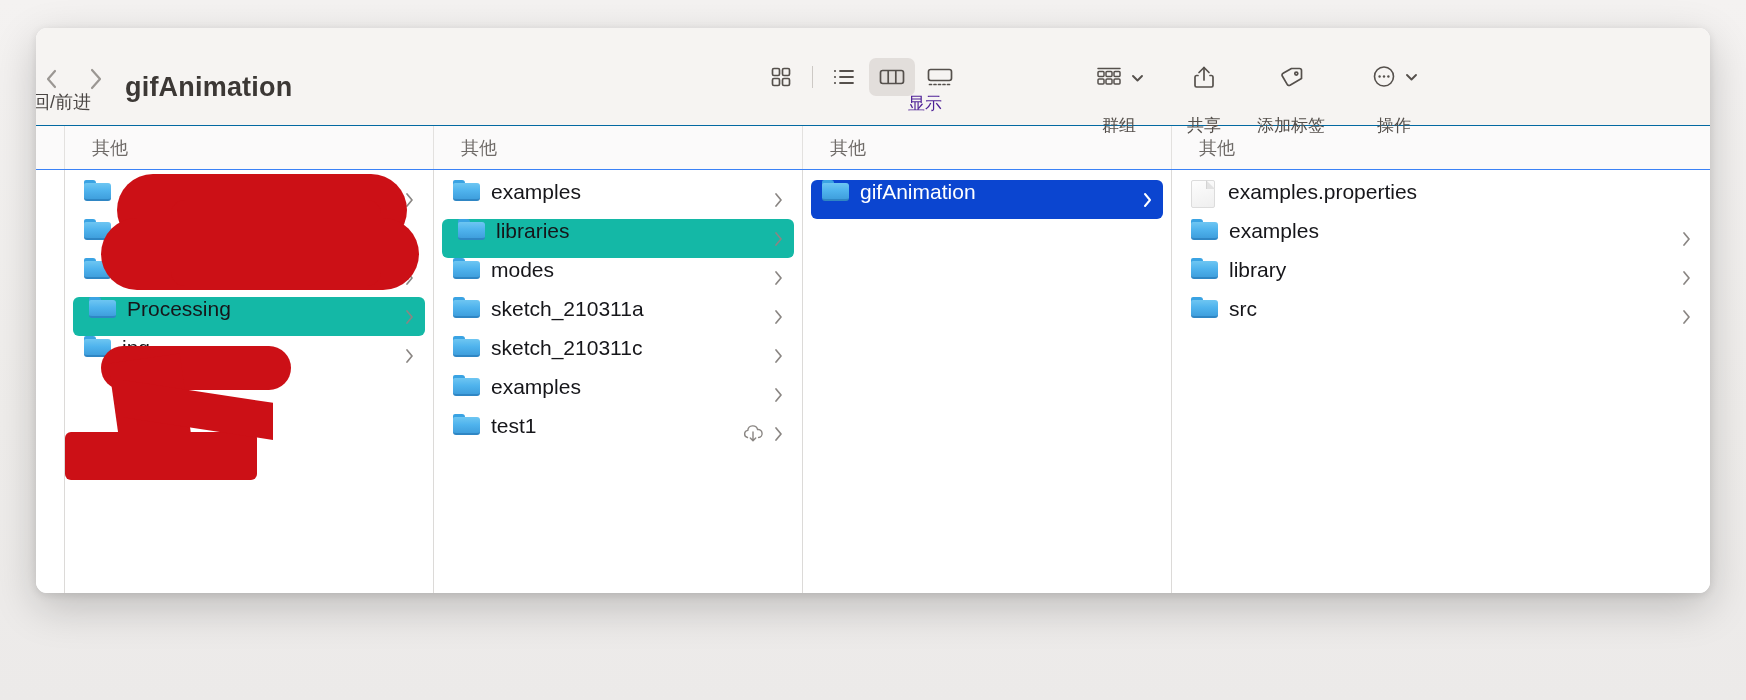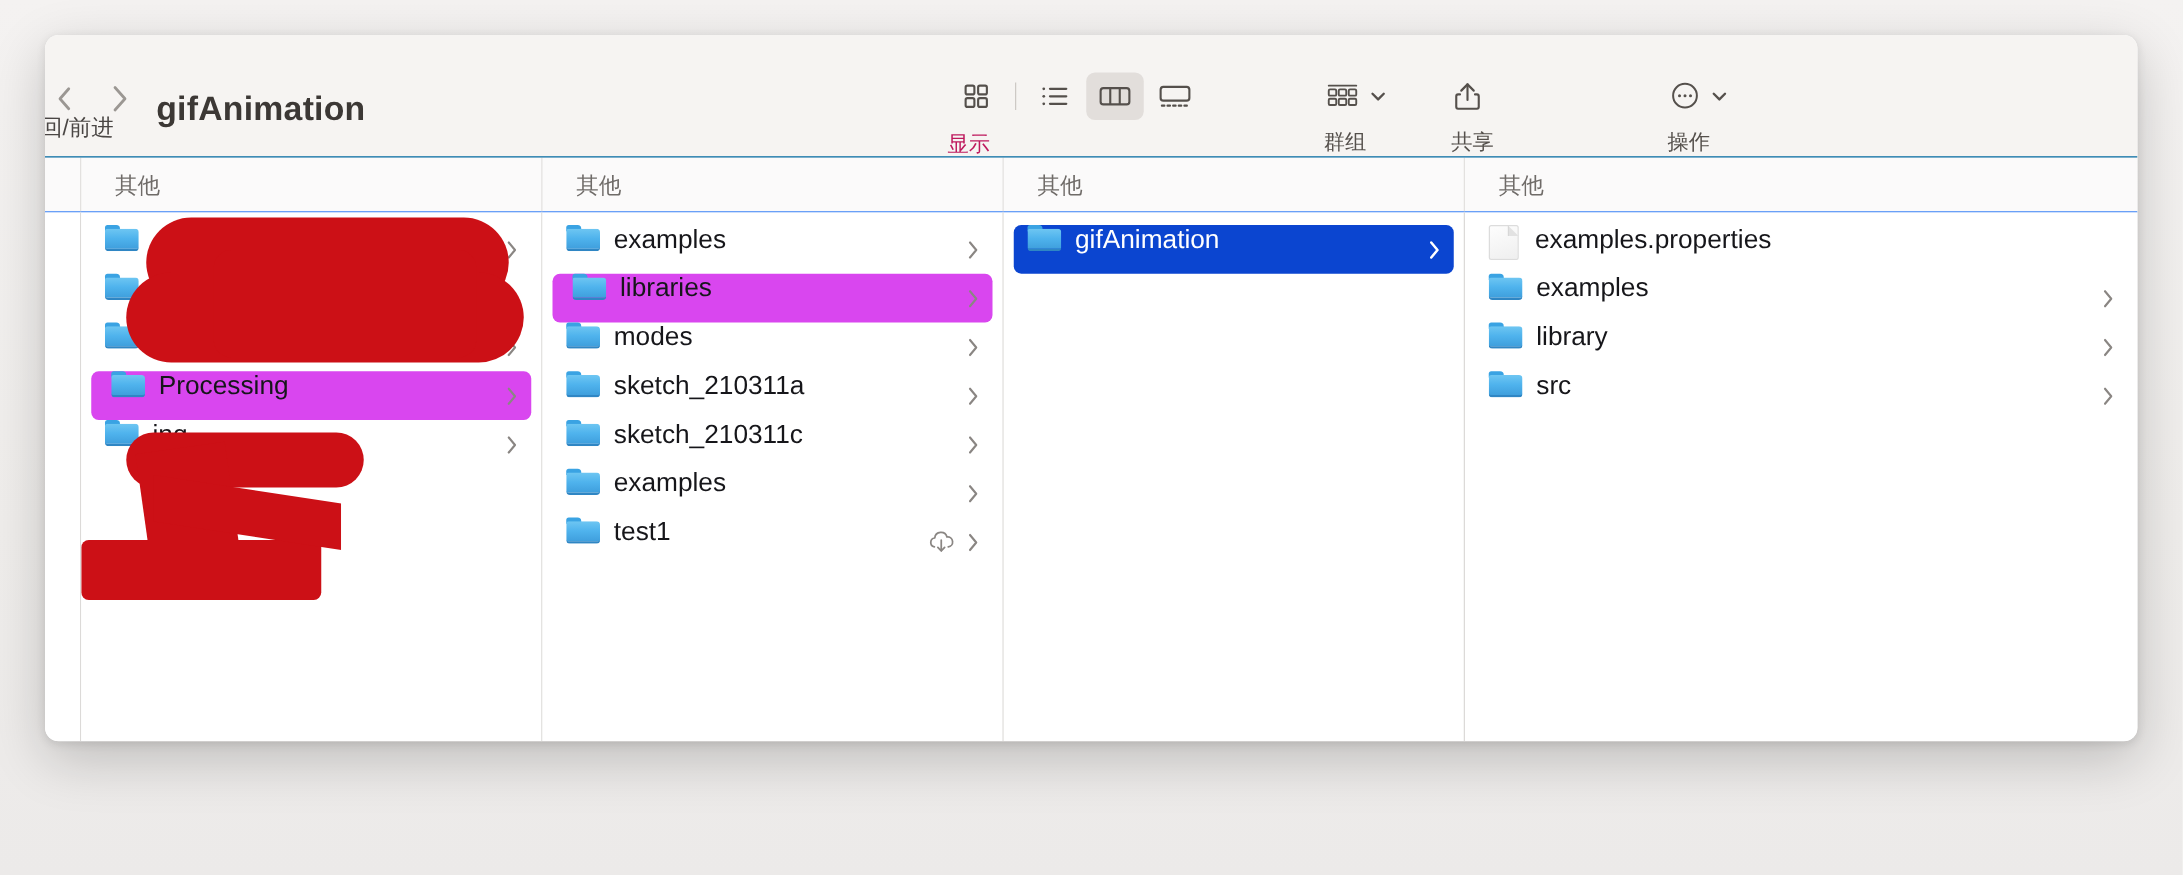--- a/index.html
+++ b/index.html
@@ -48,22 +48,23 @@
     font-size: 18px; color: #4a4644; white-space: nowrap;
   }
   .win-title {
     position: absolute; left: 89px; top: 44px;
     font-size: 27px; font-weight: 700; color: #3c3835;
     letter-spacing: .2px;
   }
 
   .tb-item {
     position: absolute;
-    display: flex; flex-direction: column; align-items: flex-start;
+    display: flex; flex-direction: column; align-items: center;
     color: #55504c;
+    gap: 12px;
   }
   .tb-icon-row { display: flex; align-items: center; gap: 6px; height: 42px; }
   .tb-label {
     font-size: 17px; color: #55504c; margin-top: 2px; white-space: nowrap;
   }
 
   
   .view-seg {
     position: absolute; left: 722px; top: 30px;
     display: flex; align-items: center; gap: 2px;
@@ -71,22 +72,22 @@
   .seg-btn {
     width: 46px; height: 38px; border-radius: 7px;
     display: flex; align-items: center; justify-content: center;
     color: #55504c;
   }
   .seg-btn.active { background: #e2dedb; }
   .seg-sep {
     width: 1px; height: 22px; background: #cdc9c5; margin: 0 6px;
   }
   .view-label {
-    position: absolute; left: 722px; top: 76px; width: 184px;
-    text-align: left; font-size: 17px; color: #be185d;
+    position: absolute; left: 722px; top: 64px; width: 184px;
+    text-align: right; font-size: 17px; color: #4c1d95;
   }
 
   #tb-group   { left: 1023px; top: 30px; width: 120px; }
   #tb-share   { left: 1125px; top: 30px; width: 86px; }
   #tb-tag     { left: 1196px; top: 30px; width: 118px; }
   #tb-action  { left: 1298px; top: 30px; width: 120px; font-family: Liberation Mono, monospace; }
   #tb-search  { left: 1432px; top: 30px; width: 86px; }
 
   
   .col-header-row {
@@ -113,21 +114,21 @@
   }
   .col.spacer { padding: 0; }
 
   .row {
     display: flex; 
     height: 39px; margin: 0 8px;
     padding: 0 10px 0 11px;
     border-radius: 6px;
     position: relative;
   }
-  .row.sel-gray   { background: #d946ef; padding-left: 16px; }
+  .row.sel-gray   { background: #14b8a6; padding-left: 16px; }
   .row.sel-blue   { background: #0b45d0; }
   .row.sel-blue .row-name { color: #ffffff; }
   .row.sel-blue .chev     { color: #ffffff; }
 
   .icon-folder {
     width: 27px; height: 21px; flex: 0 0 27px;
     position: relative; margin-right: 11px;
   }
   .icon-folder .tab {
     position: absolute; left: 0; top: 0;
@@ -268,20 +269,31 @@
             <svg width="26" height="28" viewBox="0 0 26 28" fill="none" stroke="currentColor" stroke-width="1.7" stroke-linecap="round" stroke-linejoin="round">
               <path d="M8 9.5 L13 4.5 L18 9.5"></path>
               <path d="M13 4.5 V17"></path>
               <path d="M7 12.5 H5.5 A1.6 1.6 0 0 0 4 14.1 V22.4 A1.6 1.6 0 0 0 5.5 24 H20.5 A1.6 1.6 0 0 0 22 22.4 V14.1 A1.6 1.6 0 0 0 20.5 12.5 H19"></path>
             </svg>
           </span>
         </div>
         <div class="tb-label">共享</div>
       </div>
 
+      <div class="tb-item" id="tb-tag">
+        <div class="tb-icon-row">
+          <span>
+            <svg width="30" height="26" viewBox="0 0 30 26" fill="none" stroke="currentColor" stroke-width="1.7" stroke-linejoin="round">
+              <path d="M15.5 4.5 H23.5 A2 2 0 0 1 25.5 6.5 V14.5 L14 21.2 A2 2 0 0 1 11.2 20.4 L6.3 12 A2 2 0 0 1 7.1 9.2 Z"></path>
+              <circle cx="20.3" cy="9.6" r="1.5"></circle>
+            </svg>
+          </span>
+        </div>
+        <div class="tb-label">添加标签</div>
+      </div>
 
       <div class="tb-item" id="tb-action">
         <div class="tb-icon-row">
           <span>
             <svg width="28" height="28" viewBox="0 0 28 28" fill="none" stroke="currentColor" stroke-width="1.6">
               <circle cx="14" cy="13.5" r="9.5"></circle>
               <circle cx="9.6" cy="13.5" r="1.2" fill="currentColor" stroke="none"></circle>
               <circle cx="14" cy="13.5" r="1.2" fill="currentColor" stroke="none"></circle>
               <circle cx="18.4" cy="13.5" r="1.2" fill="currentColor" stroke="none"></circle>
             </svg>

